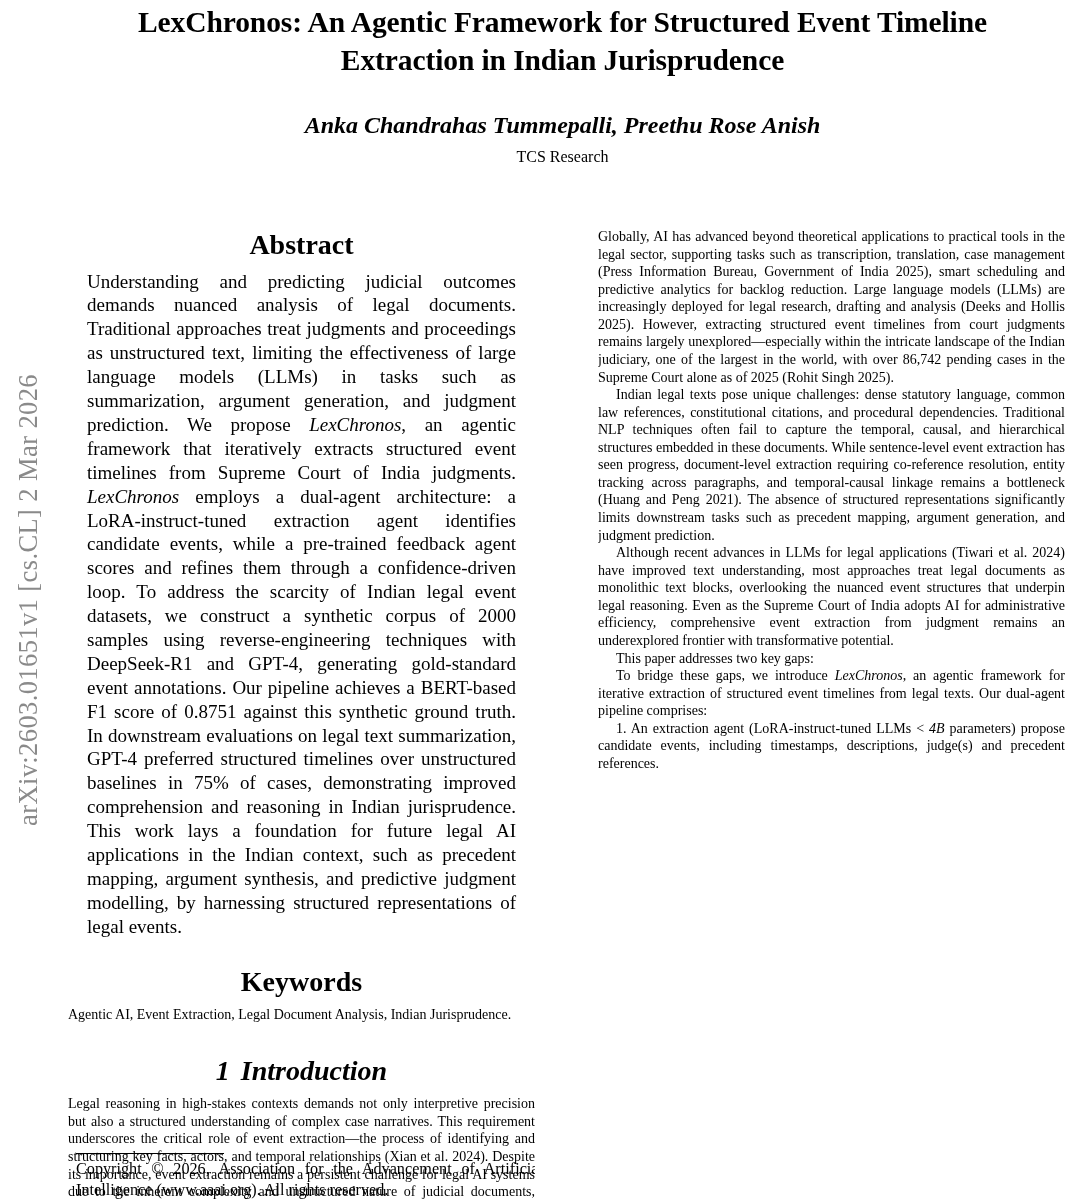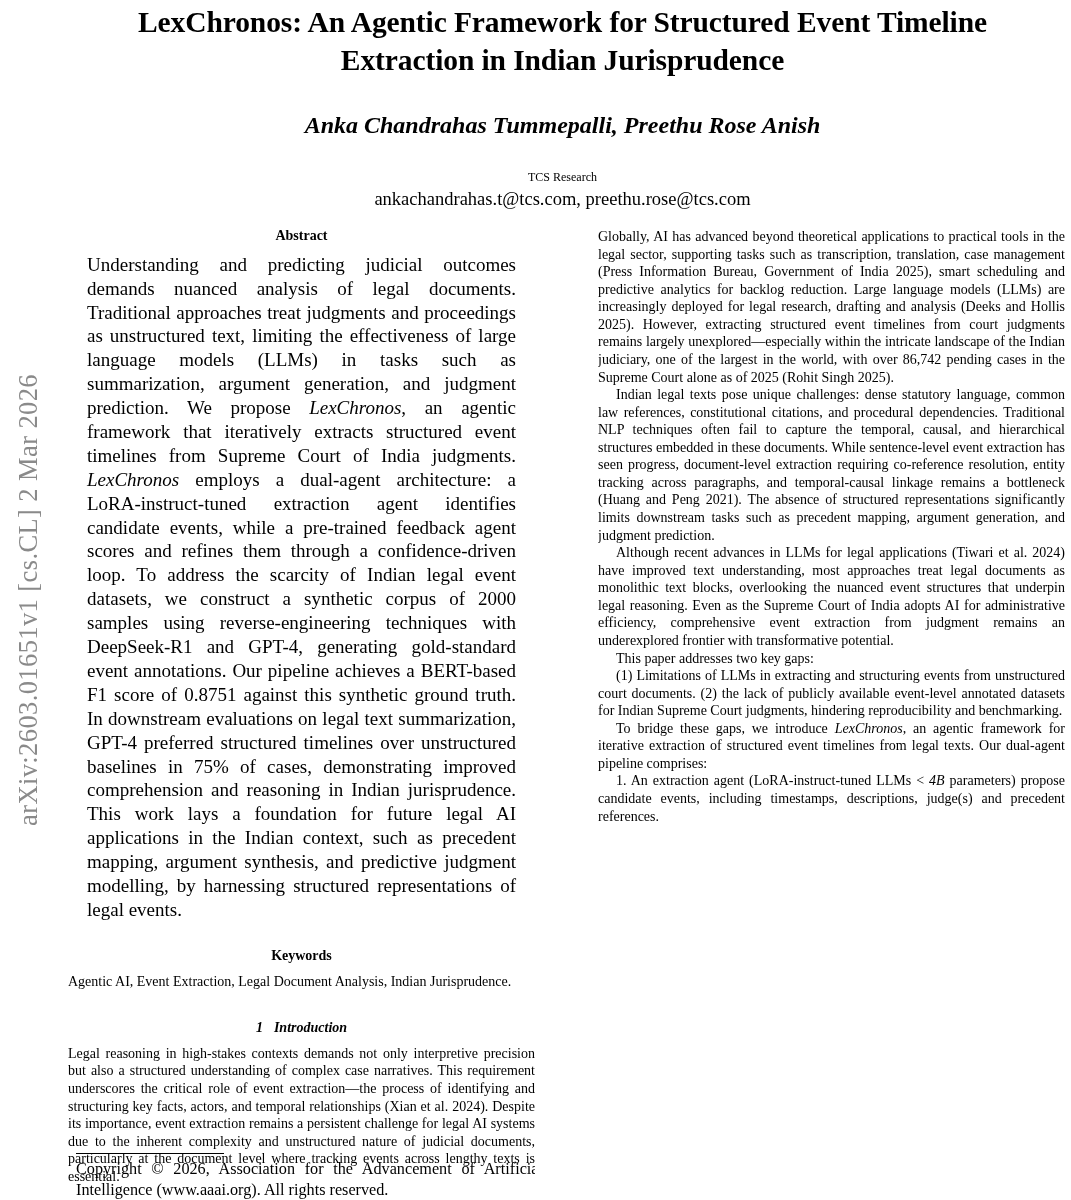--- a/index.html
+++ b/index.html
@@ -61,22 +61,22 @@
     letter-spacing: -0.1px;
   }
   #author-line {
     margin-top: 31px;
     font-size: 24px;
     font-weight: bold;
     line-height: 1.2;
     font-style: italic;
   }
   #affiliation {
-    margin-top: 31px;
-    font-size: 12px;
+    margin-top: 8px;
+    font-size: 16px;
     line-height: 1.25;
   }
   #emails {
     margin-top: 3px;
     font-size: 18.5px;
     line-height: 1.25;
   }
 
   
   #columns {
@@ -91,21 +91,21 @@
     top: 0;
     width: 467px;
     height: 972px;
     overflow: hidden;
   }
   #col-left  { left: 8px;  }
   #col-right { left: 538px; }
 
   .sec-head {
     text-align: center;
-    font-size: 14px;
+    font-size: 28px;
     font-weight: bold;
     margin: 0 0 8px 0;
     line-height: 1.2;
   }
   .sec-head.numbered { margin-top: 22px; }
   .sec-head .num { margin-right: 11px; }
 
   .abstract-box {
     padding: 0 19px;
   }
@@ -163,21 +163,20 @@
 <div id="arxiv-stamp">
   <div class="stamp-text">arXiv:2603.01651v1  [cs.CL]  2 Mar 2026</div>
 </div>
 
 <div id="page">
 
   <div id="title-block">
     <h1 id="paper-title">LexChronos: An Agentic Framework for Structured Event Timeline Extraction in Indian Jurisprudence</h1>
     <div id="author-line">Anka Chandrahas Tummepalli, Preethu Rose Anish</div>
     <div id="affiliation">TCS Research</div>
-    <div id="emails">ankachandrahas.t@tcs.com, preethu.rose@tcs.com</div>
   </div>
 
   <div id="columns">
 
     <div class="col" id="col-left">
 
       <div class="abstract-box">
         <div class="sec-head">Abstract</div>
         <p class="abs"><span>Understanding and predicting judicial outcomes demands nuanced analysis of legal documents. Traditional approaches treat judgments and proceedings as unstructured text, limiting the effectiveness of large language models (LLMs) in tasks such as summarization, argument generation, and judgment prediction. We propose </span><i class="ital">LexChronos</i><span>, an agentic framework that iteratively extracts structured event timelines from Supreme Court of India judgments. </span><i class="ital">LexChronos</i><span> employs a dual-agent architecture: a LoRA-instruct-tuned extraction agent identifies candidate events, while a pre-trained feedback agent scores and refines them through a confidence-driven loop. To address the scarcity of Indian legal event datasets, we construct a synthetic corpus of 2000 samples using reverse-engineering techniques with DeepSeek-R1 and GPT-4, generating gold-standard event annotations. Our pipeline achieves a BERT-based F1 score of 0.8751 against this synthetic ground truth. In downstream evaluations on legal text summarization, GPT-4 preferred structured timelines over unstructured baselines in 75% of cases, demonstrating improved comprehension and reasoning in Indian jurisprudence. This work lays a foundation for future legal AI applications in the Indian context, such as precedent mapping, argument synthesis, and predictive judgment modelling, by harnessing structured representations of legal events.</span></p>
       </div>
@@ -196,19 +195,18 @@
         <div id="footnote-rule"></div>
         <p id="footnote-text">Copyright © 2026, Association for the Advancement of Artificial Intelligence (www.aaai.org). All rights reserved.</p>
       </div>
     </div>
 
     <div class="col" id="col-right">
       <p class="body" style="text-indent: 0px;">Globally, AI has advanced beyond theoretical applications to practical tools in the legal sector, supporting tasks such as transcription, translation, case management (Press Information Bureau, Government of India 2025), smart scheduling and predictive analytics for backlog reduction. Large language models (LLMs) are increasingly deployed for legal research, drafting and analysis (Deeks and Hollis 2025). However, extracting structured event timelines from court judgments remains largely unexplored—especially within the intricate landscape of the Indian judiciary, one of the largest in the world, with over 86,742 pending cases in the Supreme Court alone as of 2025 (Rohit Singh 2025).</p>
       <p class="body indent">Indian legal texts pose unique challenges: dense statutory language, common law references, constitutional citations, and procedural dependencies. Traditional NLP techniques often fail to capture the temporal, causal, and hierarchical structures embedded in these documents. While sentence-level event extraction has seen progress, document-level extraction requiring co-reference resolution, entity tracking across paragraphs, and temporal-causal linkage remains a bottleneck (Huang and Peng 2021). The absence of structured representations significantly limits downstream tasks such as precedent mapping, argument generation, and judgment prediction.</p>
       <p class="body indent">Although recent advances in LLMs for legal applications (Tiwari et al. 2024) have improved text understanding, most approaches treat legal documents as monolithic text blocks, overlooking the nuanced event structures that underpin legal reasoning. Even as the Supreme Court of India adopts AI for administrative efficiency, comprehensive event extraction from judgment remains an underexplored frontier with transformative potential.</p>
       <p class="body indent">This paper addresses two key gaps:</p>
-      <p class="body indent">(1) Limitations of LLMs in extracting and structuring events from unstructured court documents. (2) the lack of publicly available event-level annotated datasets for Indian Supreme Court judgments, hindering reproducibility and benchmarking.</p>
       <p class="body indent"><span>To bridge these gaps, we introduce </span><i class="ital">LexChronos</i><span>, an agentic framework for iterative extraction of structured event timelines from legal texts. Our dual-agent pipeline comprises:</span></p>
       <p class="body indent"><span>1. An extraction agent (LoRA-instruct-tuned LLMs &lt; </span><span class="mathit">4B</span><span> parameters) propose candidate events, including timestamps, descriptions, judge(s) and precedent references.</span></p>
     </div>
 
   </div>
 </div>
 
 </body></html>

